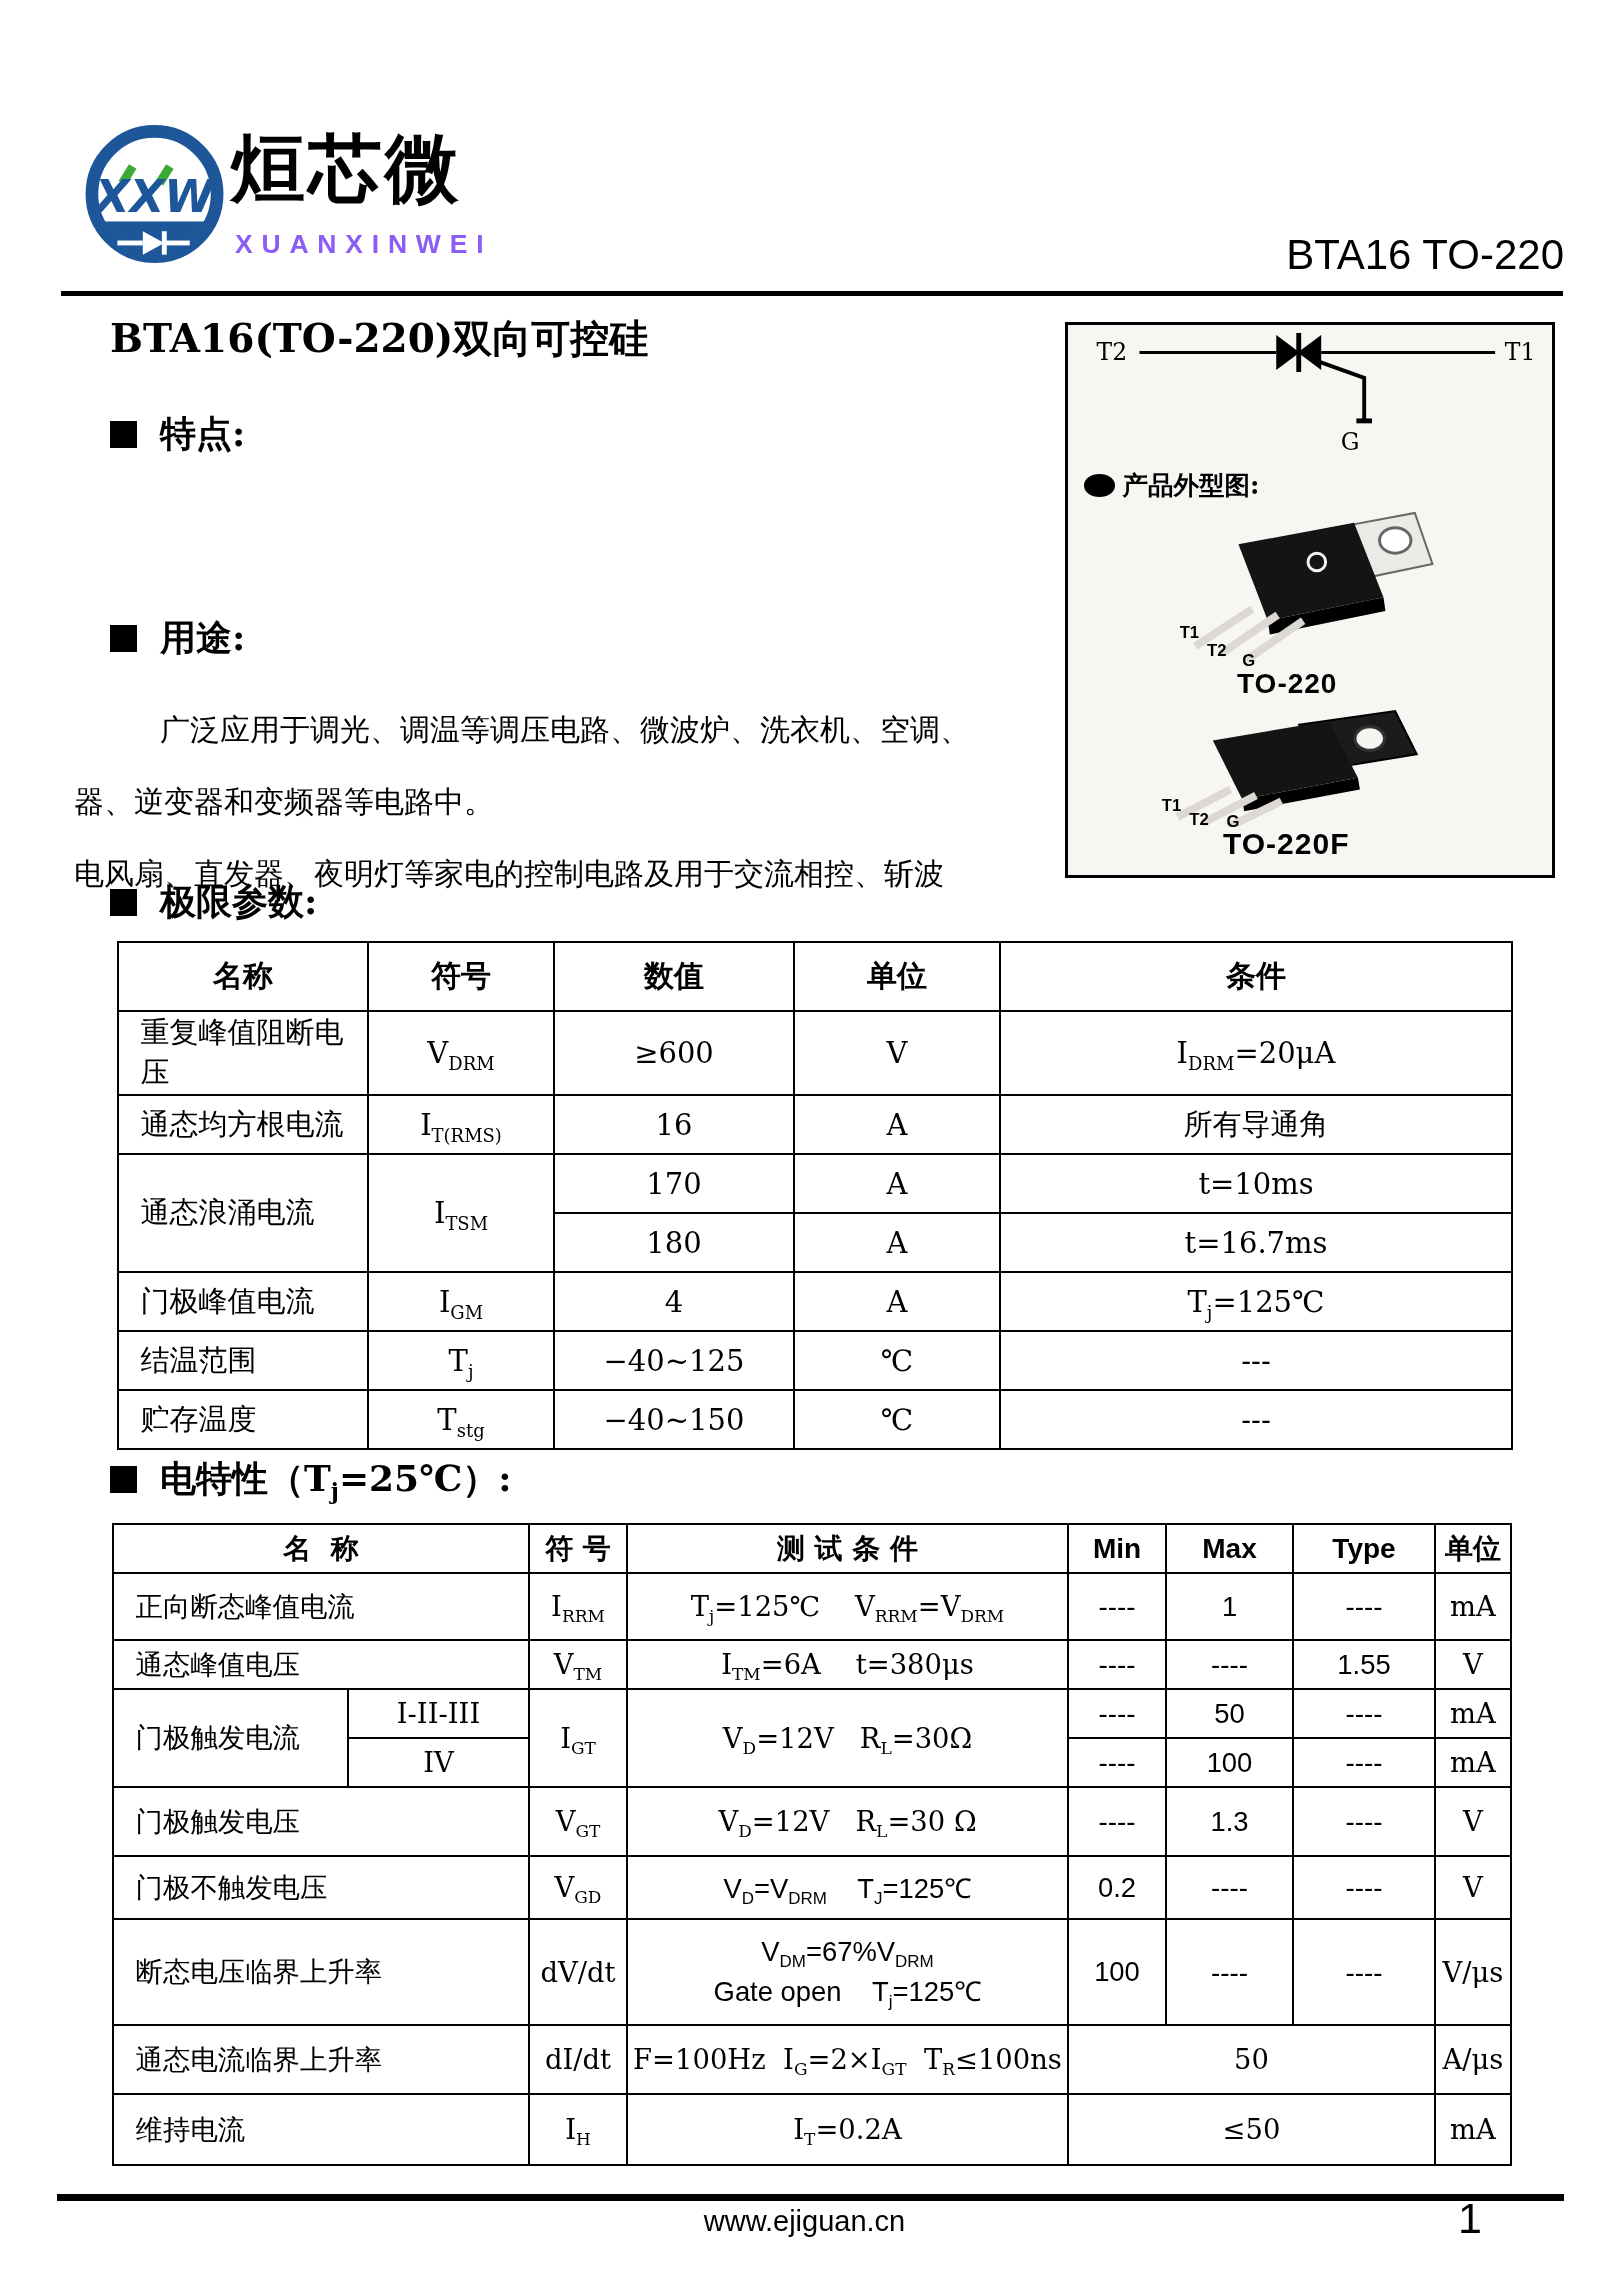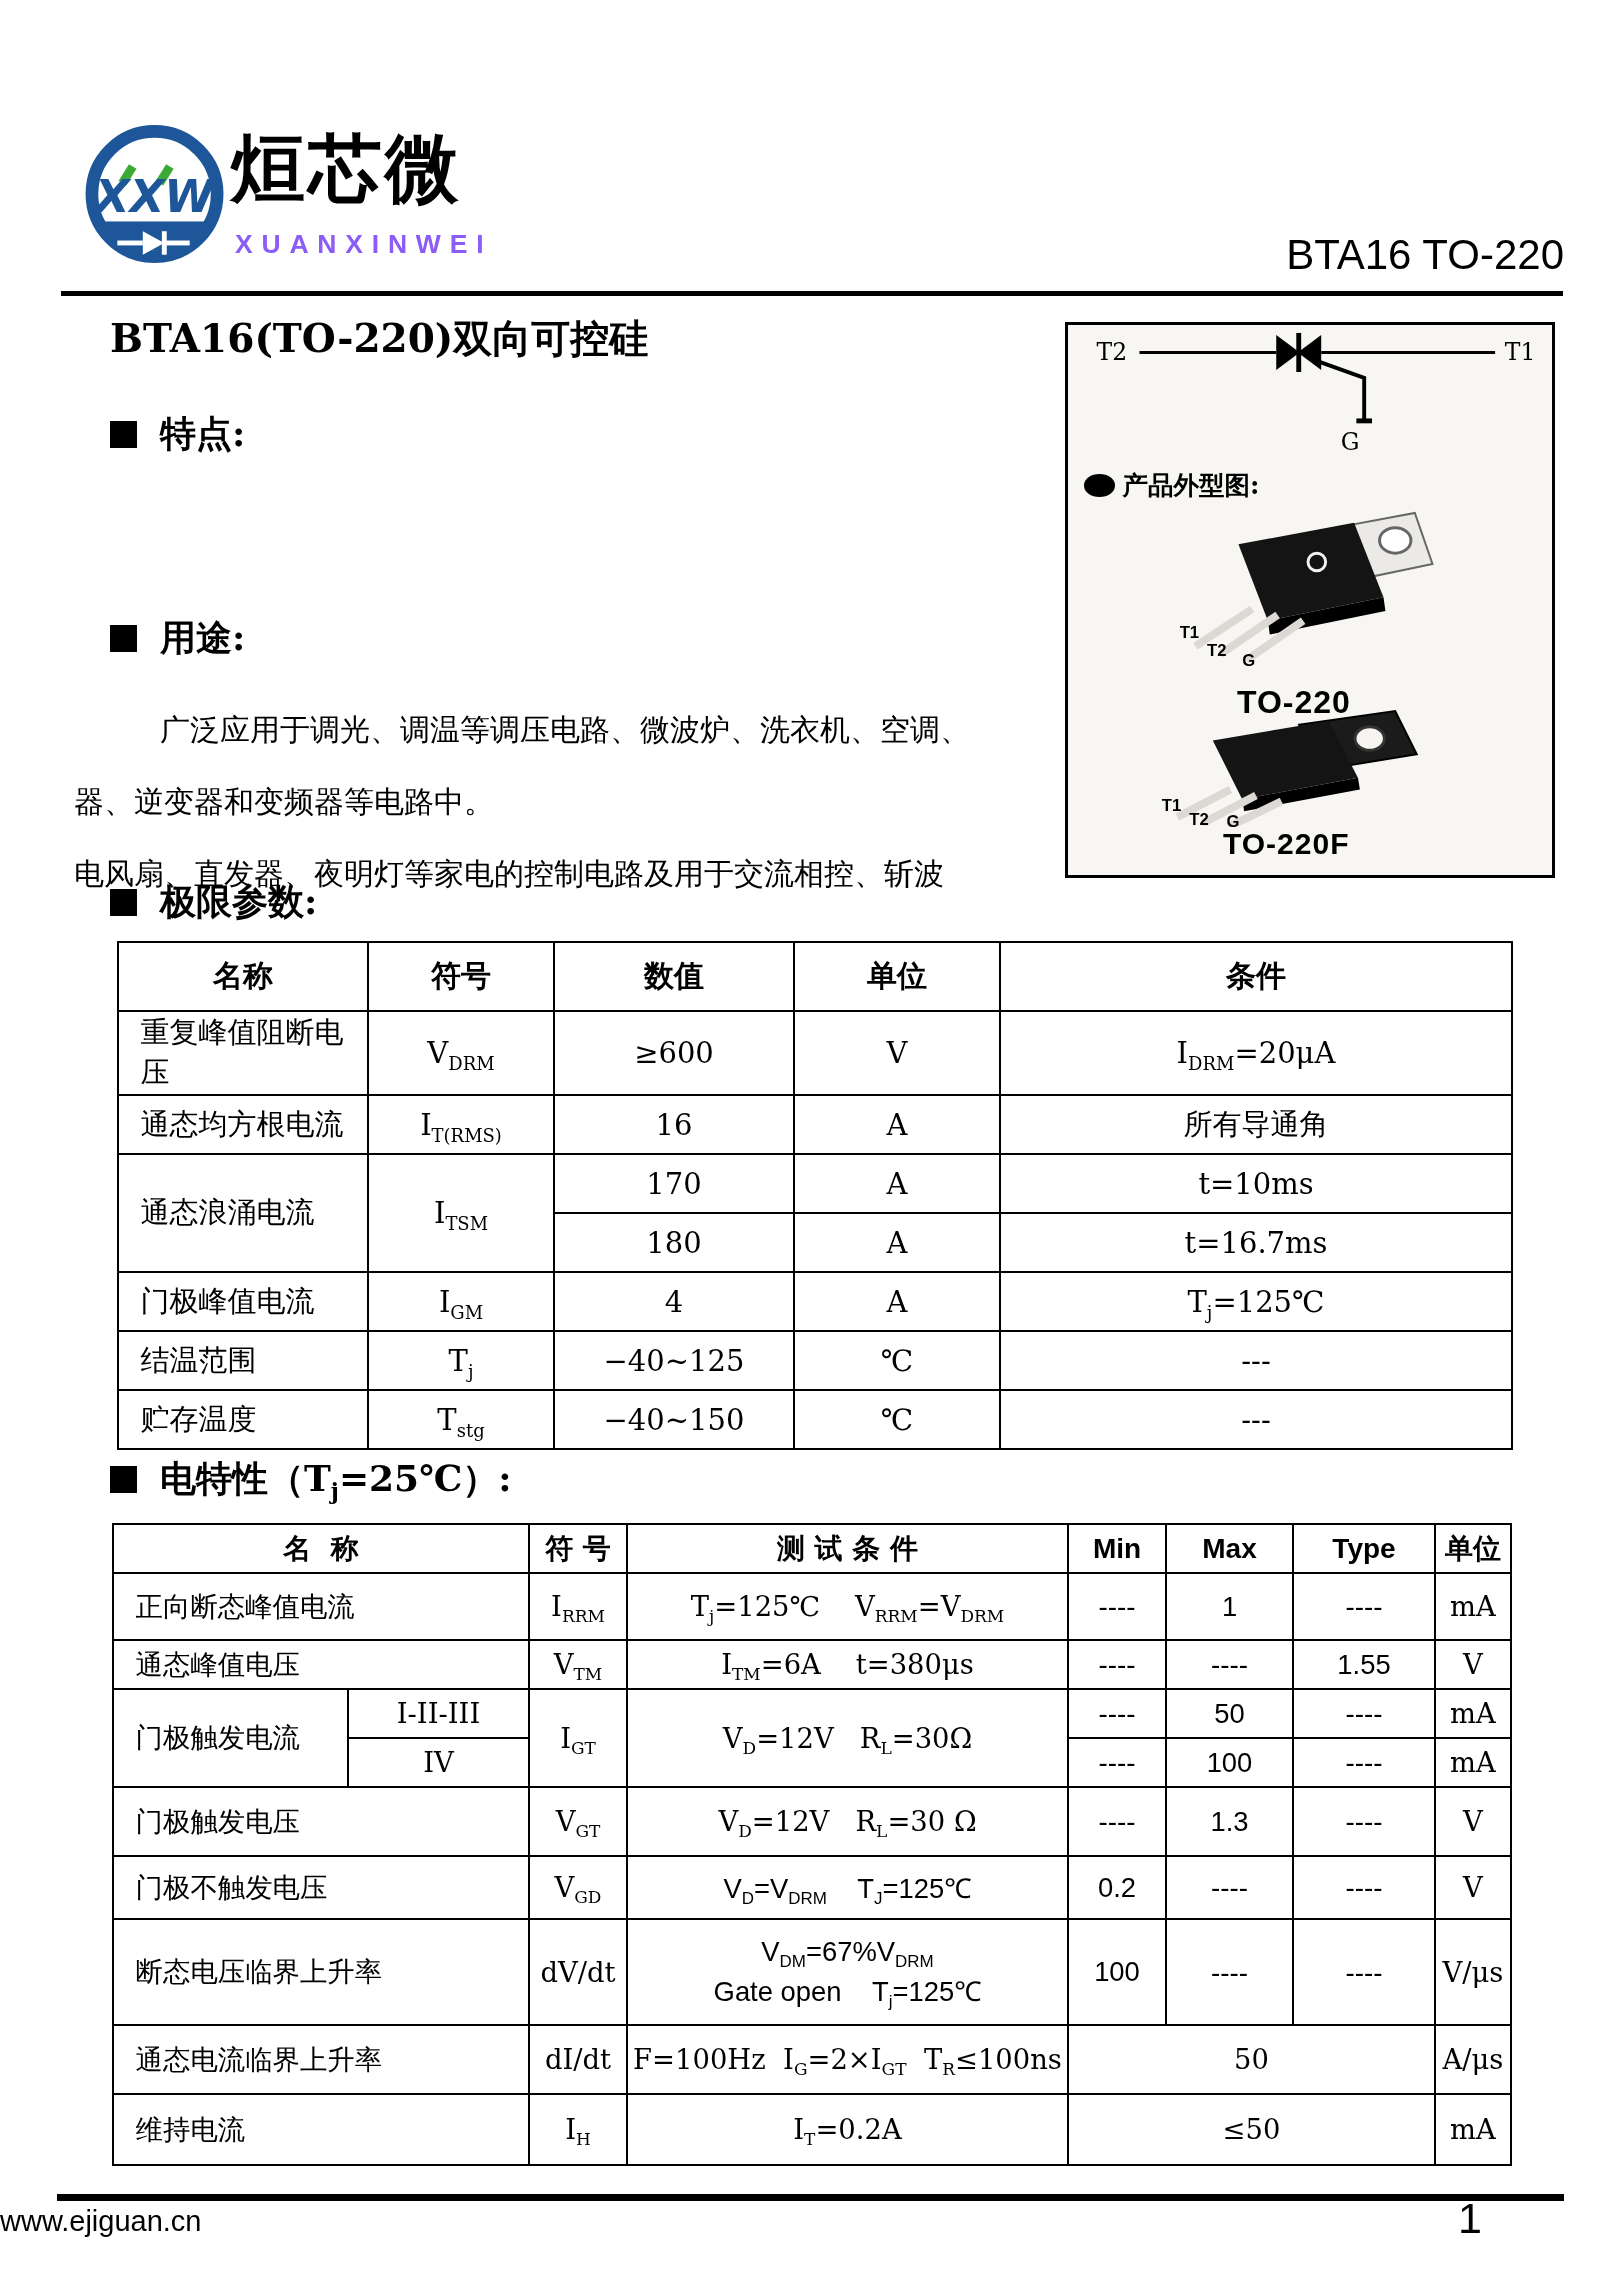--- a/index.html
+++ b/index.html
@@ -30,38 +30,38 @@
   .para-apps{top:694px;line-height:72px;}
   .indent{text-indent:86px;}
 
   
   .outline-box{left:1065px;top:322px;width:484px;height:550px;border:3.9px solid #000;
                background:#f7f6f3;}
   .box-caption{left:15.7px;top:143px;font-size:25.5px;font-weight:bold;display:flex;
                align-items:center;gap:7.8px;}
   .dot{width:31px;height:22.5px;background:#000;border-radius:50%;display:inline-block;}
   .pkg-label{font-family:"Liberation Sans", sans-serif;font-weight:bold;}
-  .pkg1-label{left:169px;top:359px;font-size:32px;letter-spacing:1px;}
+  .pkg1-label{left:169px;top:343px;font-size:28px;letter-spacing:1px;}
   .pkg2-label{left:155px;top:502px;font-size:30px;letter-spacing:1px;}
 
   
   table{border-collapse:collapse;table-layout:fixed;position:absolute;background:#fff;}
   td{border:2px solid #000;text-align:center;overflow:hidden;}
   .t1{left:117px;top:941px;width:1396px;font-size:29px;border:2.9px solid #000;}
   .t1 .th td{font-weight:bold;font-size:30px;}
   .t2{left:112px;top:1523px;width:1400px;font-size:27.4px;border:2.9px solid #000;}
   .t2 .th td{font-weight:bold;font-size:28px;}
   td.name{text-align:left;padding-left:21.6px;}
   td.sans{font-family:"Liberation Sans", sans-serif;}
   sub{font-size:.62em;line-height:0;}
   .condline{line-height:1.45;}
 
   
   .footer-rule{left:57px;top:2194px;width:1507px;height:6.9px;background:#000;}
-  .footer-url{left:0;top:2205px;width:1609px;text-align:left;font-size:29px;
+  .footer-url{left:0;top:2205px;width:1609px;text-align:center;font-size:29px;
               font-family:"Liberation Sans", sans-serif;}
   .page-num{left:1458px;top:2194px;font-size:43px;font-family:"Liberation Sans", sans-serif;}
 </style>
 </head>
 <body>
 
 <svg class="abs" style="left:78px;top:108px;" width="155" height="178" viewBox="0 0 158 182">
   <defs>
       <clipPath id="lc">
         <circle cx="78" cy="88" r="58"></circle>

